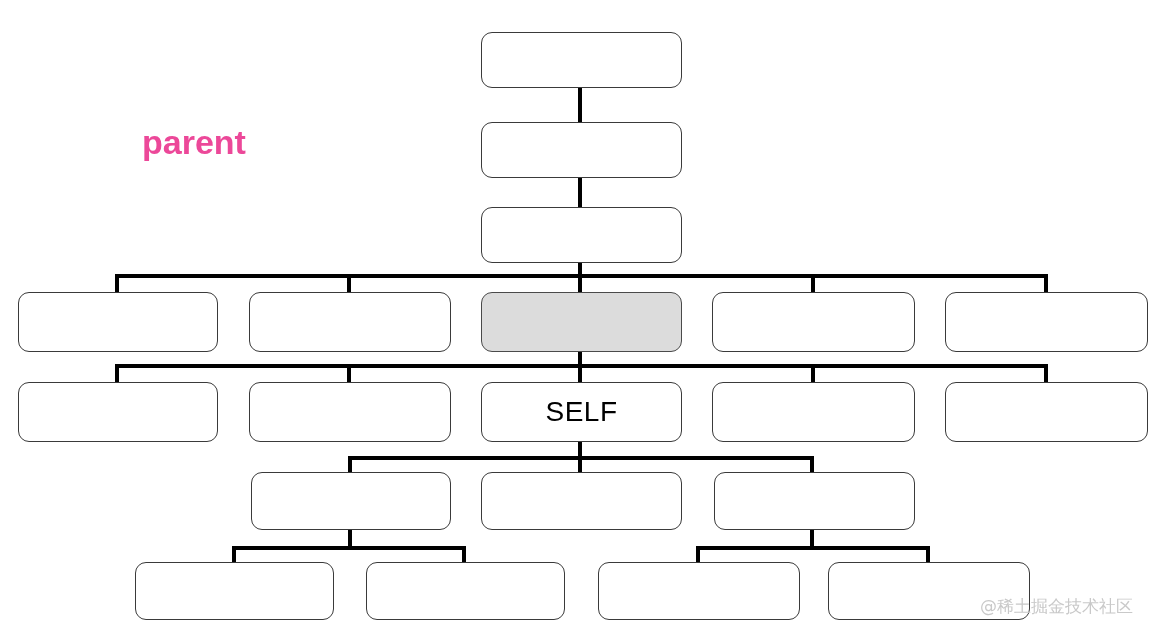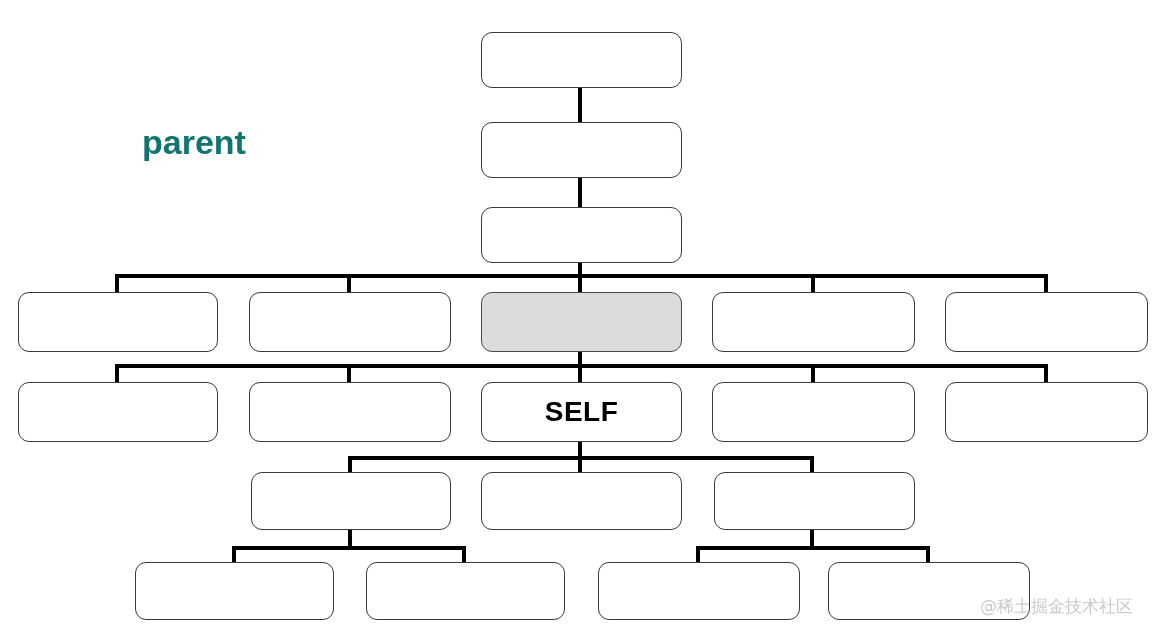--- a/index.html
+++ b/index.html
@@ -29,41 +29,41 @@
     align-items: center;
     justify-content: center;
     z-index: 3;
   }
   .node.gray {
     background: #dcdcdc;
     border-color: #4a4a4a;
   }
   .node-label {
     font-size: 28px;
-    font-weight: bold;
+    font-weight: normal;
     color: #000000;
     letter-spacing: 0.5px;
     line-height: 1;
     user-select: none;
   }
   
   .conn {
     position: absolute;
     background: #000000;
     z-index: 1;
   }
   .conn.h { height: 4px; }
   .conn.v { width: 4px; }
 
   
   .free-text {
     position: absolute;
     font-size: 34px;
     font-weight: bold;
-    color: #0f766e;
+    color: #ec4899;
     white-space: nowrap;
     z-index: 4;
     user-select: none;
   }
   .watermark {
     position: absolute;
     font-size: 17px;
     color: #c9c9c9;
     white-space: nowrap;
     z-index: 5;

